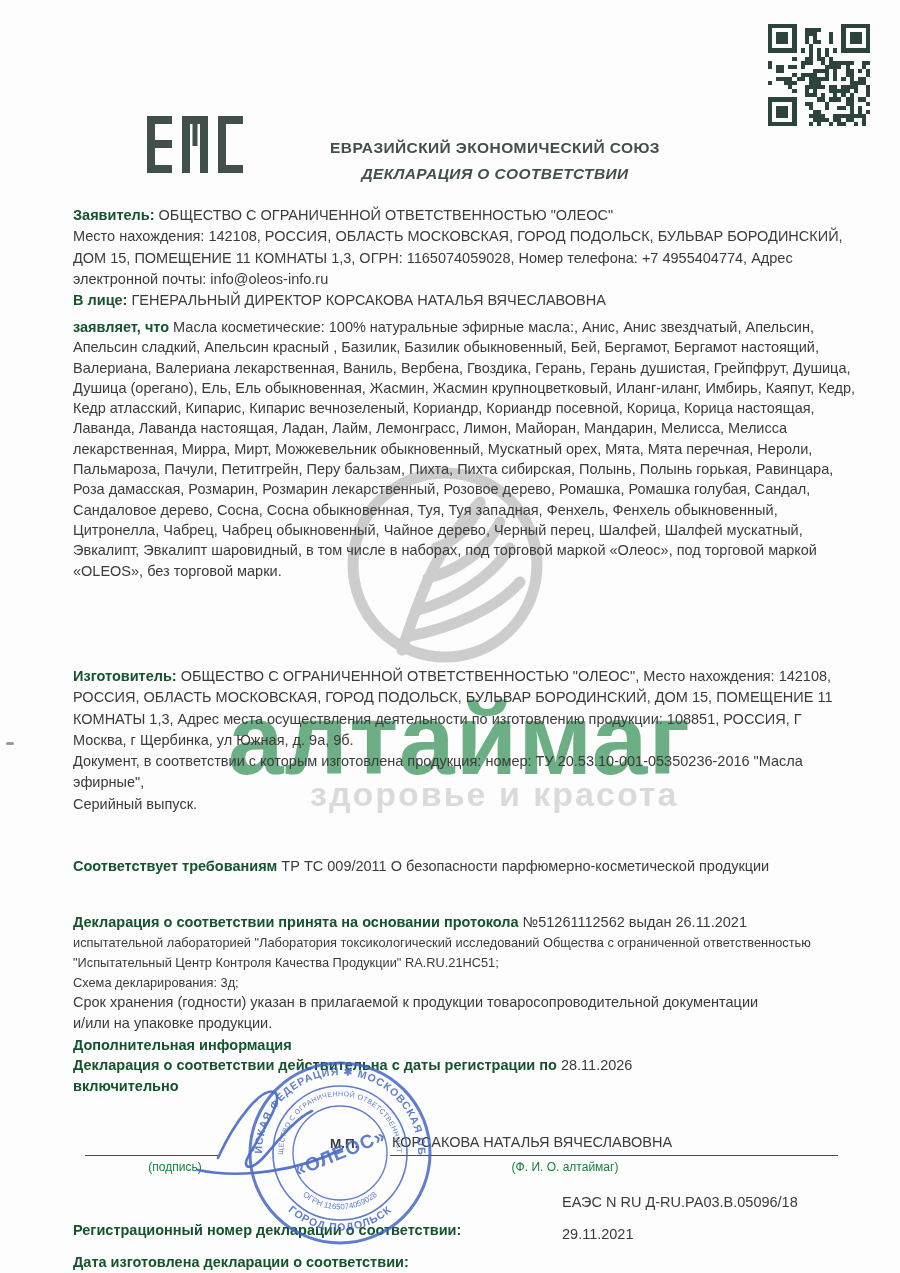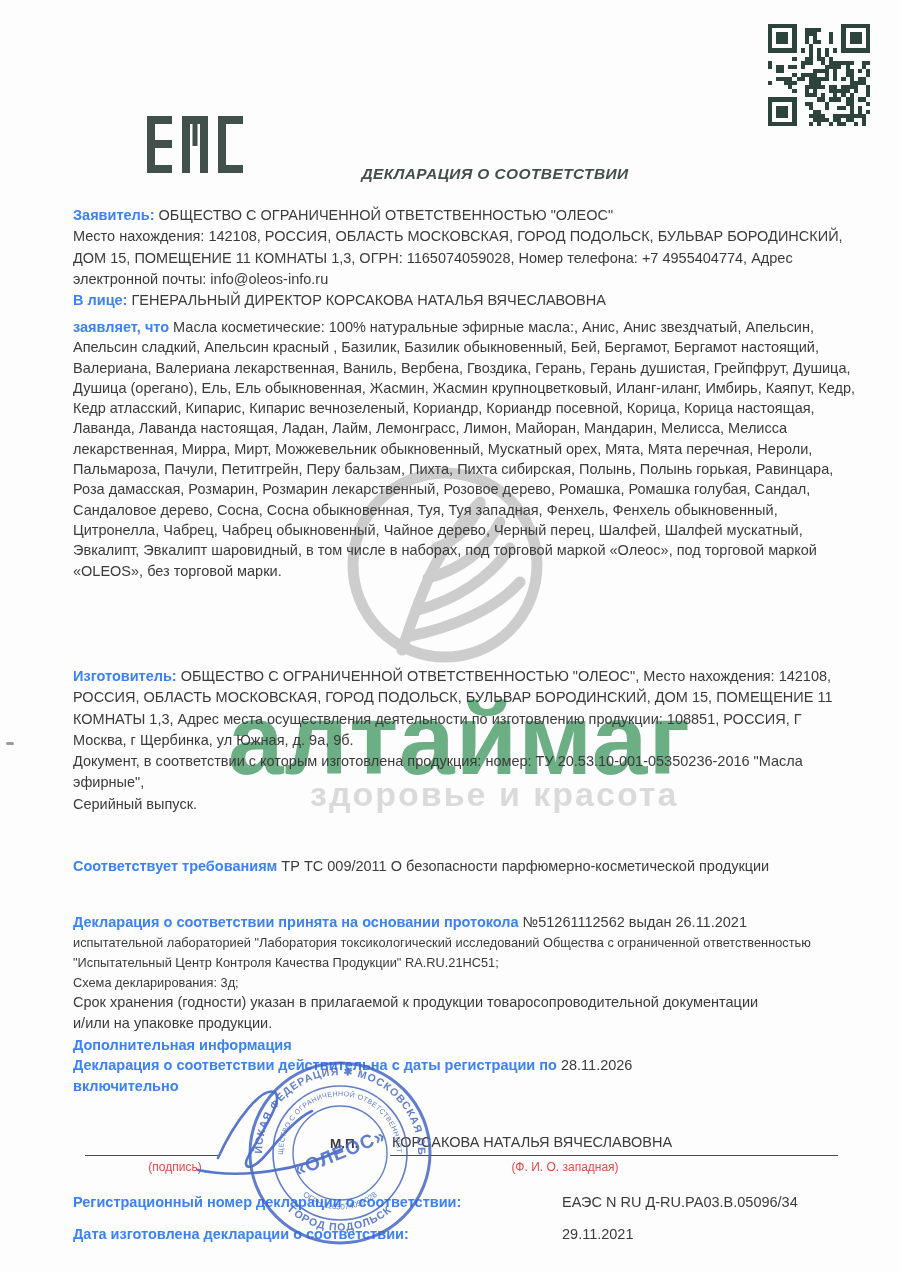--- a/index.html
+++ b/index.html
@@ -1,36 +1,36 @@
 <!DOCTYPE html>
 <html><head>
 <meta charset="utf-8">
 <style>
   html,body{margin:0;padding:0;background:#ffffff;}
   .page{position:relative;width:900px;height:1273px;background:#fdfdfd;overflow:hidden;
         font-family:"Liberation Sans", sans-serif;color:#3b3b3b;}
   .abs{position:absolute;}
   .t{font-size:14.5px;line-height:21.3px;margin:0;}
-  b{color:#3b82f6;}
+  b{color:#14532d;margin-top:28px;}
   
   .title{font-weight:bold;color:#42504c;font-size:15.5px;letter-spacing:.4px;text-align:center;}
   
   .qr{display:grid;grid-template-columns:repeat(25,1fr);grid-template-rows:repeat(25,1fr);
       width:102px;height:102px;}
   .qr div{width:100%;height:100%;}
   .qr .m{background:#2d443d;}
   
   .wm{color:#15803d;opacity:.62;pointer-events:none;white-space:nowrap;}
   .wm-brand{font-size:100px;font-weight:bold;letter-spacing:1px;}
   .wm-tag{font-size:34px;font-weight:bold;letter-spacing:2px;color:#c6c6c6;}
   .layer-text{position:absolute;inset:0;z-index:2;}
   .layer-wm{position:absolute;inset:0;z-index:1;}
   .layer-ink{position:absolute;inset:0;z-index:5;pointer-events:none;}
   .small{font-size:12.8px;line-height:20px;}
-  .caption{font-size:12px;color:#ef4444;}
+  .caption{font-size:12px;color:#15803d;}
   .rule{border-top:1.6px solid #4a4a4a;height:0;}
 </style>
 </head>
 <body>
 
 <div class="page">
 
   <div class="layer-wm">
     <svg class="abs" style="left:340px;top:460px;" width="210" height="210" viewBox="0 0 210 210">
       <g fill="none" stroke="#c2c2c2" stroke-width="11" stroke-linecap="round" opacity="0.8">
@@ -685,20 +685,21 @@
         <div class="m"></div>
         <div class="m"></div>
         <div></div>
         <div></div>
         <div class="m"></div>
         <div></div>
         <div class="m"></div>
         <div></div>
       </div>
 
+    <div class="abs title" style="left:255px;top:139px;width:480px;">ЕВРАЗИЙСКИЙ ЭКОНОМИЧЕСКИЙ СОЮЗ</div>
     <div class="abs title" style="left:255px;top:165px;width:480px;font-style:italic;">ДЕКЛАРАЦИЯ О СООТВЕТСТВИИ</div>
 
     <div class="abs" style="left:73px;top:205px;width:778px;">
       <p class="t"><b>Заявитель:</b><span> ОБЩЕСТВО С ОГРАНИЧЕННОЙ ОТВЕТСТВЕННОСТЬЮ "ОЛЕОС"</span></p>
       <p class="t">Место нахождения: 142108, РОССИЯ, ОБЛАСТЬ МОСКОВСКАЯ, ГОРОД ПОДОЛЬСК, БУЛЬВАР БОРОДИНСКИЙ, ДОМ 15, ПОМЕЩЕНИЕ 11 КОМНАТЫ 1,3, ОГРН: 1165074059028, Номер телефона: +7 4955404774, Адрес электронной почты: info@oleos-info.ru</p>
       <p class="t"><b>В лице:</b><span> ГЕНЕРАЛЬНЫЙ ДИРЕКТОР КОРСАКОВА НАТАЛЬЯ ВЯЧЕСЛАВОВНА</span></p>
     </div>
 
     <div class="abs" style="left:73px;top:317px;width:782px;">
       <p class="t" style="line-height:20.3px;"><b>заявляет, что</b><span> Масла косметические: 100% натуральные эфирные масла:, Анис, Анис звездчатый, Апельсин, Апельсин сладкий, Апельсин красный , Базилик, Базилик обыкновенный, Бей, Бергамот, Бергамот настоящий, Валериана, Валериана лекарственная, Ваниль, Вербена, Гвоздика, Герань, Герань душистая, Грейпфрут, Душица, Душица (орегано), Ель, Ель обыкновенная, Жасмин, Жасмин крупноцветковый, Иланг-иланг, Имбирь, Каяпут, Кедр, Кедр атласский, Кипарис, Кипарис вечнозеленый, Кориандр, Кориандр посевной, Корица, Корица настоящая, Лаванда, Лаванда настоящая, Ладан, Лайм, Лемонграсс, Лимон, Майоран, Мандарин, Мелисса, Мелисса лекарственная, Мирра, Мирт, Можжевельник обыкновенный, Мускатный орех, Мята, Мята перечная, Нероли, Пальмароза, Пачули, Петитгрейн, Перу бальзам, Пихта, Пихта сибирская, Полынь, Полынь горькая, Равинцара, Роза дамасская, Розмарин, Розмарин лекарственный, Розовое дерево, Ромашка, Ромашка голубая, Сандал, Сандаловое дерево, Сосна, Сосна обыкновенная, Туя, Туя западная, Фенхель, Фенхель обыкновенный, Цитронелла, Чабрец, Чабрец обыкновенный, Чайное дерево, Черный перец, Шалфей, Шалфей мускатный, Эвкалипт, Эвкалипт шаровидный, в том числе в наборах, под торговой маркой «Олеос», под торговой маркой «OLEOS», без торговой марки.</span></p>
@@ -728,25 +729,25 @@
     <div class="abs" style="left:73px;top:1055px;width:780px;">
       <p class="t"><b>Декларация о соответствии действительна с даты регистрации по</b><span> 28.11.2026</span></p>
       <p class="t"><b>включительно</b></p>
     </div>
 
     <div class="abs" style="left:330px;top:1120px;font-weight:600;font-size:13.5px;margin-top:16px;">М.П.</div>
     <div class="abs" style="left:392px;top:1134px;font-size:14.5px;">КОРСАКОВА НАТАЛЬЯ ВЯЧЕСЛАВОВНА</div>
     <div class="abs rule" style="left:85px;top:1155px;width:133px;"></div>
     <div class="abs rule" style="left:390px;top:1155px;width:448px;"></div>
     <div class="abs caption" style="left:110px;top:1160px;width:130px;text-align:center;">(подпись)</div>
-    <div class="abs caption" style="left:470px;top:1160px;width:190px;text-align:center;">(Ф. И. О. западная)</div>
+    <div class="abs caption" style="left:470px;top:1160px;width:190px;text-align:center;">(Ф. И. О. алтаймаг)</div>
 
     <div class="abs" style="left:73px;top:1194px;width:800px;">
       <b class="abs" style="left:0;top:0;font-size:14.5px;">Регистрационный номер декларации о соответствии:</b>
-      <span class="abs" style="left:489px;top:0;font-size:14.5px;">ЕАЭС N RU Д-RU.РА03.В.05096/34</span>
+      <span class="abs" style="left:489px;top:0;font-size:14.5px;">ЕАЭС N RU Д-RU.РА03.В.05096/18</span>
     </div>
     <div class="abs" style="left:73px;top:1226px;width:800px;">
       <b class="abs" style="left:0;top:0;font-size:14.5px;">Дата изготовлена декларации о соответствии:</b>
       <span class="abs" style="left:489px;top:0;font-size:14.5px;">29.11.2021</span>
     </div>
 
     <div class="abs" style="left:6px;top:742px;width:8px;height:3px;background:#9a9a9a;border-radius:2px;"></div>
   </div>
 
   <div class="layer-ink">

